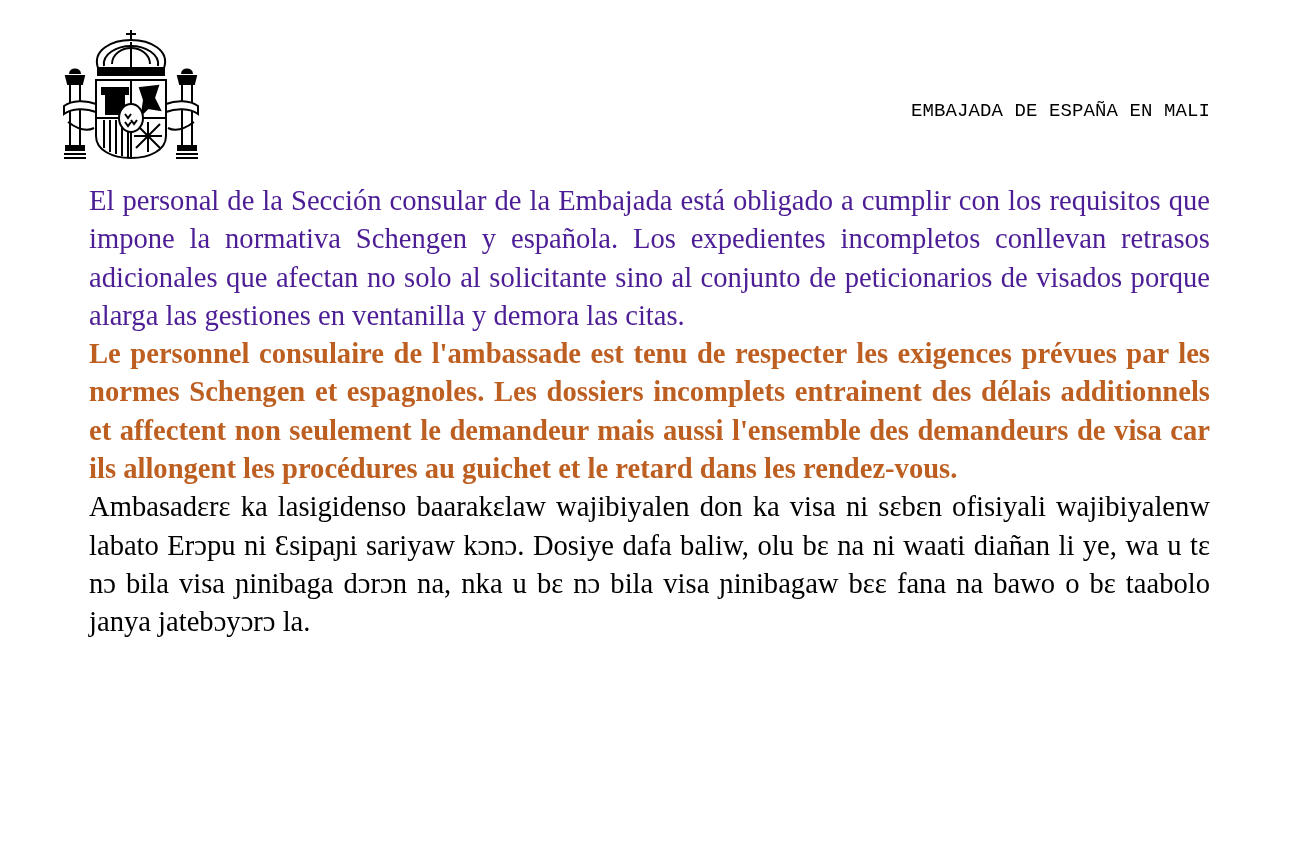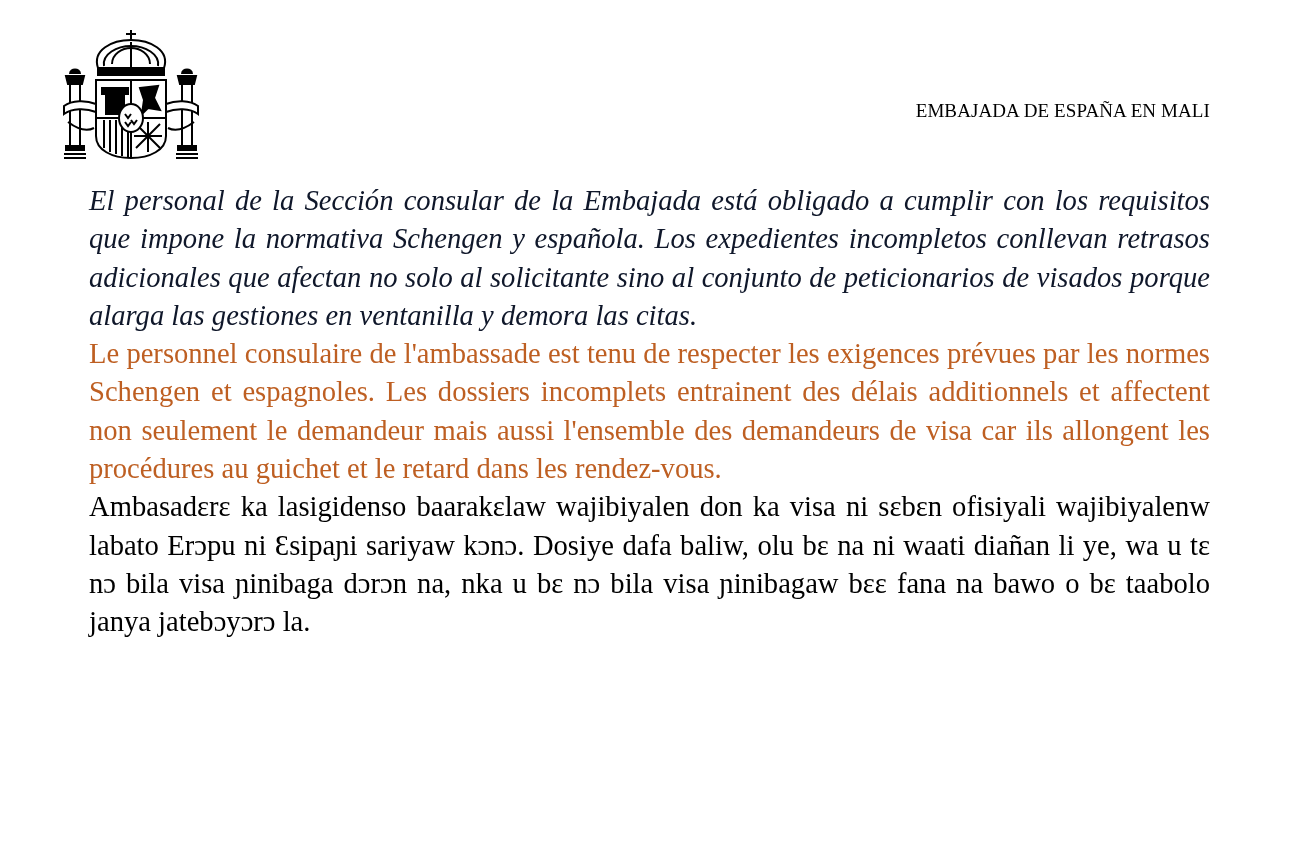--- a/index.html
+++ b/index.html
@@ -17,41 +17,41 @@
       position: absolute;
       left: 62px;
       top: 28px;
       width: 138px;
       height: 134px;
     }
     .embassy-name {
       position: absolute;
       right: 88px;
       top: 100px;
-      font-family: Liberation Serif, serif;
+      font-family: Liberation Mono, monospace;
       font-size: 19px;
       color: #000;
       letter-spacing: 0.1px;
       white-space: nowrap;
     }
     .body-text {
       position: absolute;
       left: 89px;
       top: 182px;
       width: 1121px;
       font-family: "Liberation Serif", serif;
       font-size: 28.6px;
       line-height: 38.3px;
       text-align: justify;
     }
     .body-text p {
       margin: 0;
     }
-    .para-es { color: #0f172a; font-style: italic; }
-    .para-fr { color: #BE5F22; }
+    .para-es { color: #4c1d95; }
+    .para-fr { color: #BE5F22; font-weight: bold; }
     .para-bm { color: #000000; }
   </style>
 </head>
 <body>
 
 <div class="coat-of-arms">
   <svg viewBox="0 0 138 134" width="138" height="134" xmlns="http://www.w3.org/2000/svg">
     <g fill="none" stroke="#000" stroke-width="2">
 
       <line x1="69" y1="2" x2="69" y2="12"></line>

